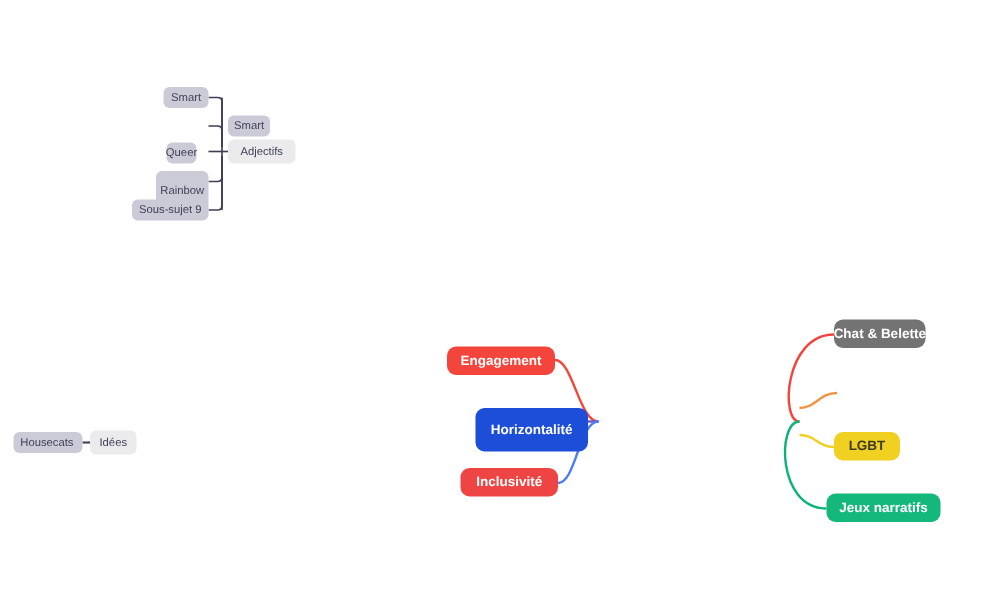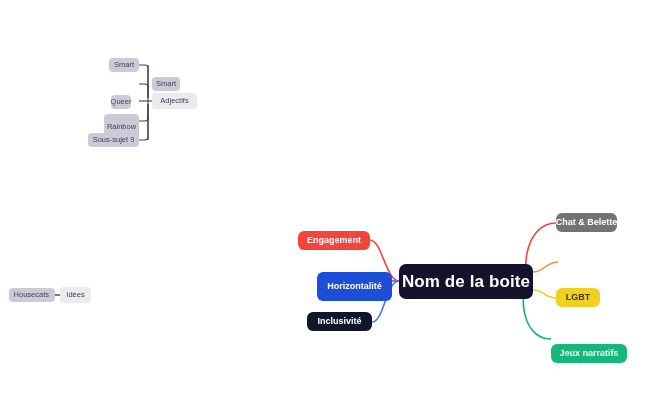--- a/index.html
+++ b/index.html
@@ -126,31 +126,28 @@
   <div class="node chip-light" style="left:60px; top:287px; width:31px; height:16px;">
     <span>Idées</span>
   </div>
 
   <div class="node branch" style="left:298px; top:231px; width:72px; height:19px; background:#f4453c; color:#ffffff;">
     <span>Engagement</span>
   </div>
   <div class="node branch" style="left:297px; top:272px; width:75px; height:29px; background:#1d4ed8; color:#ffffff;margin-left:20px;">
     <span>Horizontalité</span>
   </div>
-  <div class="node branch" style="left:307px; top:312px; width:65px; height:19px; background:#0f172a; color:#ffffff;">
+  <div class="node branch" style="left:307px; top:312px; width:65px; height:19px; background:#ef4444; color:#ffffff;">
     <span>Inclusivité</span>
   </div>
 
-  <div class="node root" style="left:399px; top:264px; width:134px; height:35px;">
-    <span>Nom de la boite</span>
-  </div>
 
   <div class="node branch" style="left:556px; top:213px; width:61px; height:19px; background:#737373; color:#ffffff;">
     <span>Chat &amp; Belette</span>
   </div>
   <div class="node branch" style="left:556px; top:288px; width:44px; height:19px; background:#f0d020; color:#3c3c1e;">
     <span>LGBT</span>
   </div>
-  <div class="node branch" style="left:551px; top:344px; width:76px; height:19px; background:#14b87a; color:#ffffff;">
+  <div class="node branch" style="left:551px; top:329px; width:76px; height:19px; background:#14b87a; color:#ffffff;">
     <span>Jeux narratifs</span>
   </div>
 
 </div>
 
 </body></html>

